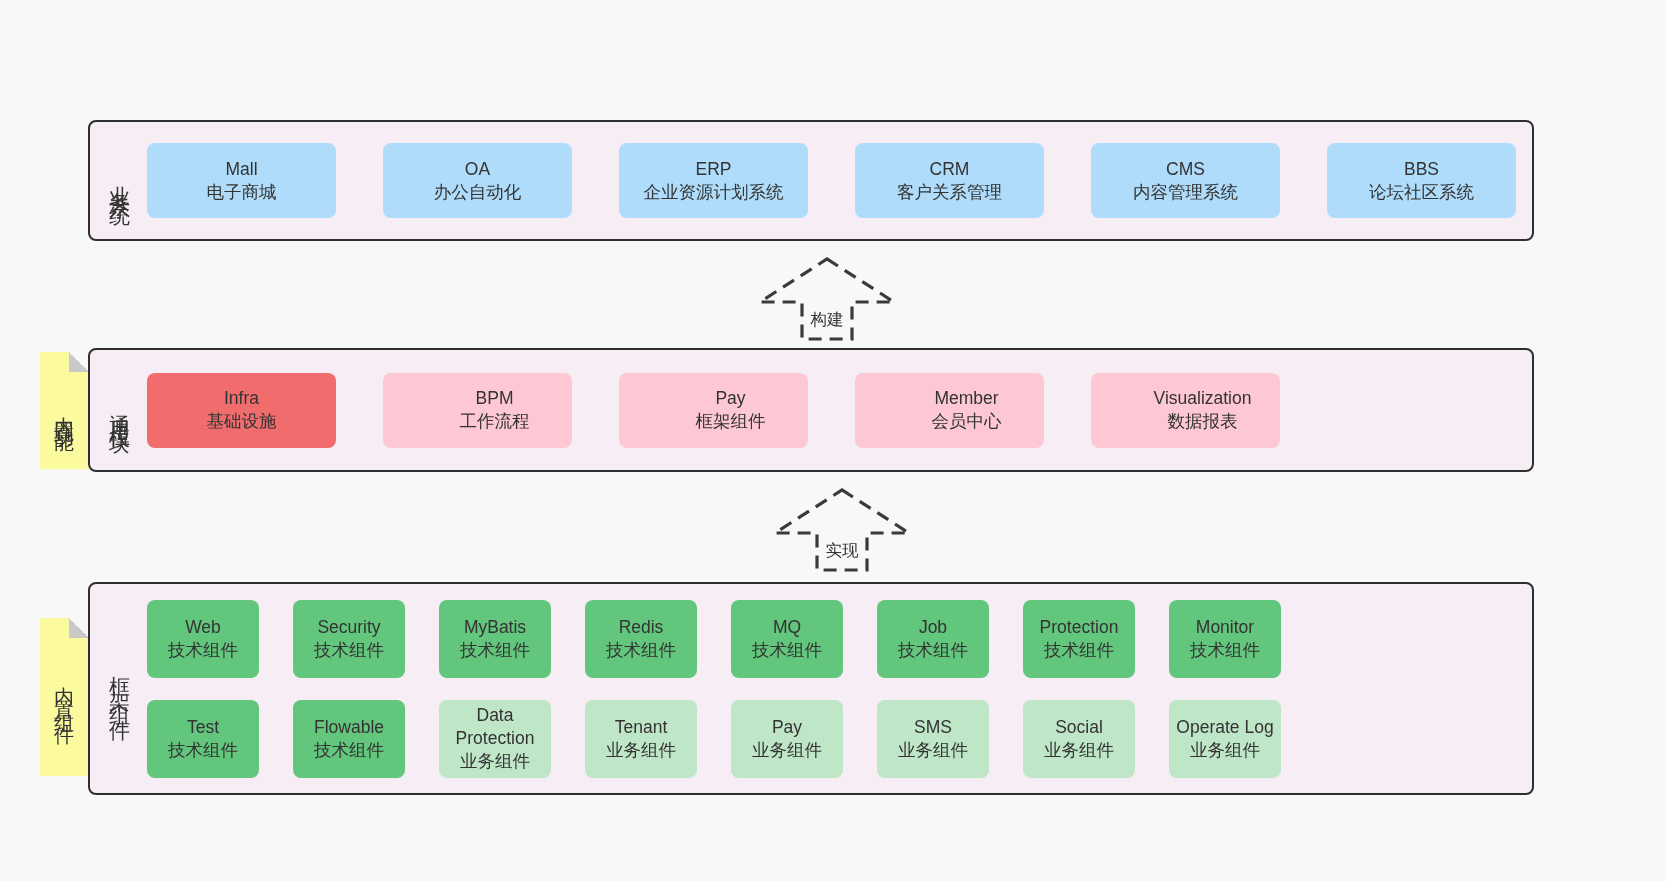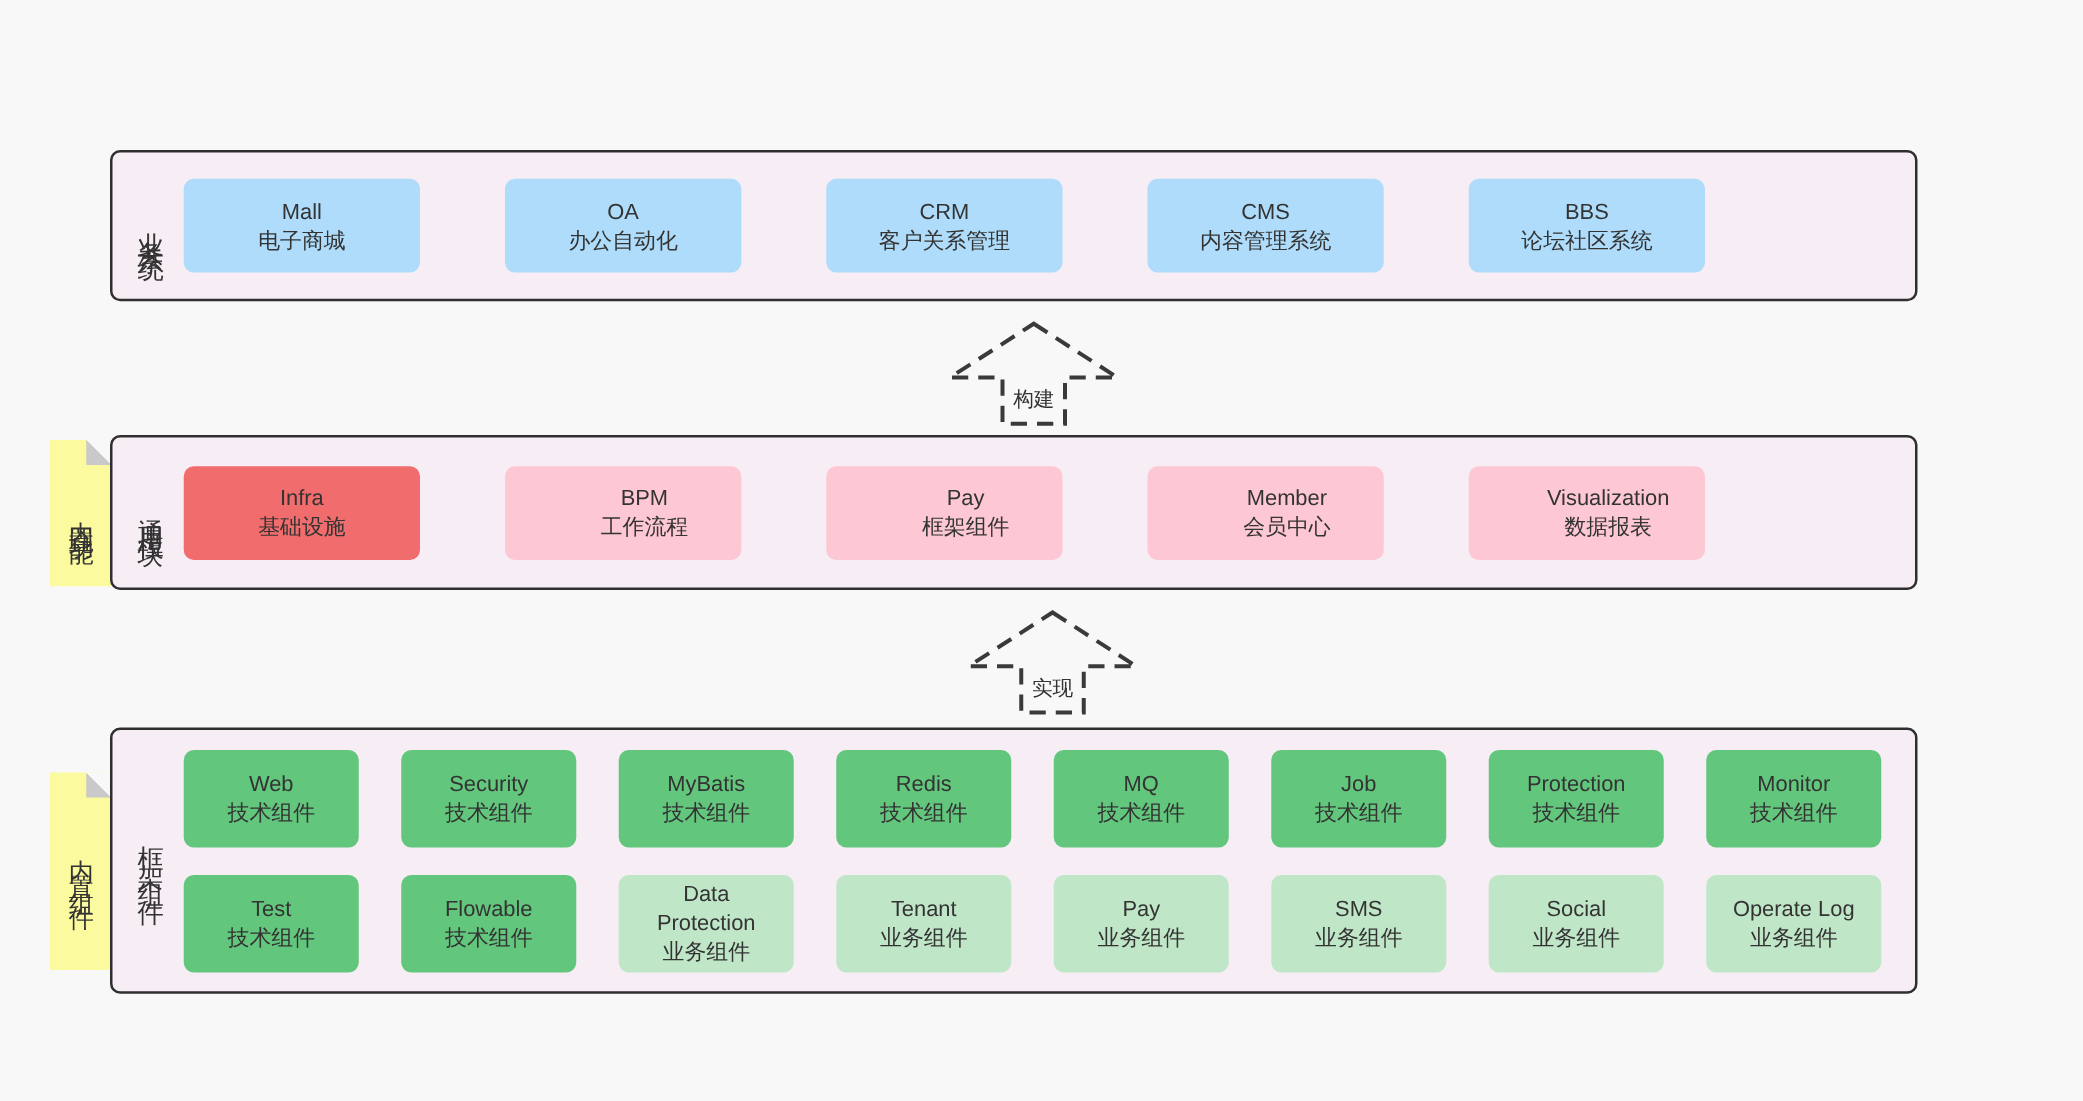--- a/index.html
+++ b/index.html
@@ -34,35 +34,35 @@
     font-size: 21px; letter-spacing: 6px; line-height: 1;
     color: #333;
   }
   #layer-framework .layer-label { letter-spacing: 15px; }
 
   .rows {
     position: absolute; left: 57px; right: 14px; top: 0; bottom: 0;
     display: flex; flex-direction: column; justify-content: center; gap: 22px;
   }
   .row { display: flex; }
-  .row.cols6 { gap: 68px; }
+  .row.cols6 { gap: 47px; }
   .row.cols8 { gap: 34px; }
 
   
   .box {
     box-sizing: border-box;
     border-radius: 8px;
     display: flex; flex-direction: column;
     align-items: center; justify-content: center;
     text-align: center;
     font-size: 17.5px; line-height: 1.3;
     padding: 4px 6px;
   }
   .row.cols6 .box { width: 189px; height: 75px; }
-  .row.cols8 .box { width: 140px; height: 78px; }
+  .row.cols8 .box { width: 112px; height: 78px; }
   .box-en { white-space: pre-line; }
   .box.blue       { background: var(--c-blue, #aedcfa); }
   .box.red        { background: var(--c-red, #f16c6c); }
   .box.pink       { background: var(--c-pink, #fdc8d3); padding-left: 40px; }
   .box.green      { background: var(--c-green, #63c67d); }
   .box.lightgreen { background: var(--c-lightgreen, #c0e6c8); }
 
   
   .note {
     position: absolute; left: 40px; width: 49px;
@@ -115,20 +115,24 @@
         <div class="row cols6">
           <div class="box blue">
             <div class="box-en">Mall</div>
             <div class="box-zh">电子商城</div>
           </div>
           <div class="box blue">
             <div class="box-en">OA</div>
             <div class="box-zh">办公自动化</div>
           </div>
           <div class="box blue">
+            <div class="box-en">ERP</div>
+            <div class="box-zh">企业资源计划系统</div>
+          </div>
+          <div class="box blue">
             <div class="box-en">CRM</div>
             <div class="box-zh">客户关系管理</div>
           </div>
           <div class="box blue">
             <div class="box-en">CMS</div>
             <div class="box-zh">内容管理系统</div>
           </div>
           <div class="box blue">
             <div class="box-en">BBS</div>
             <div class="box-zh">论坛社区系统</div>

